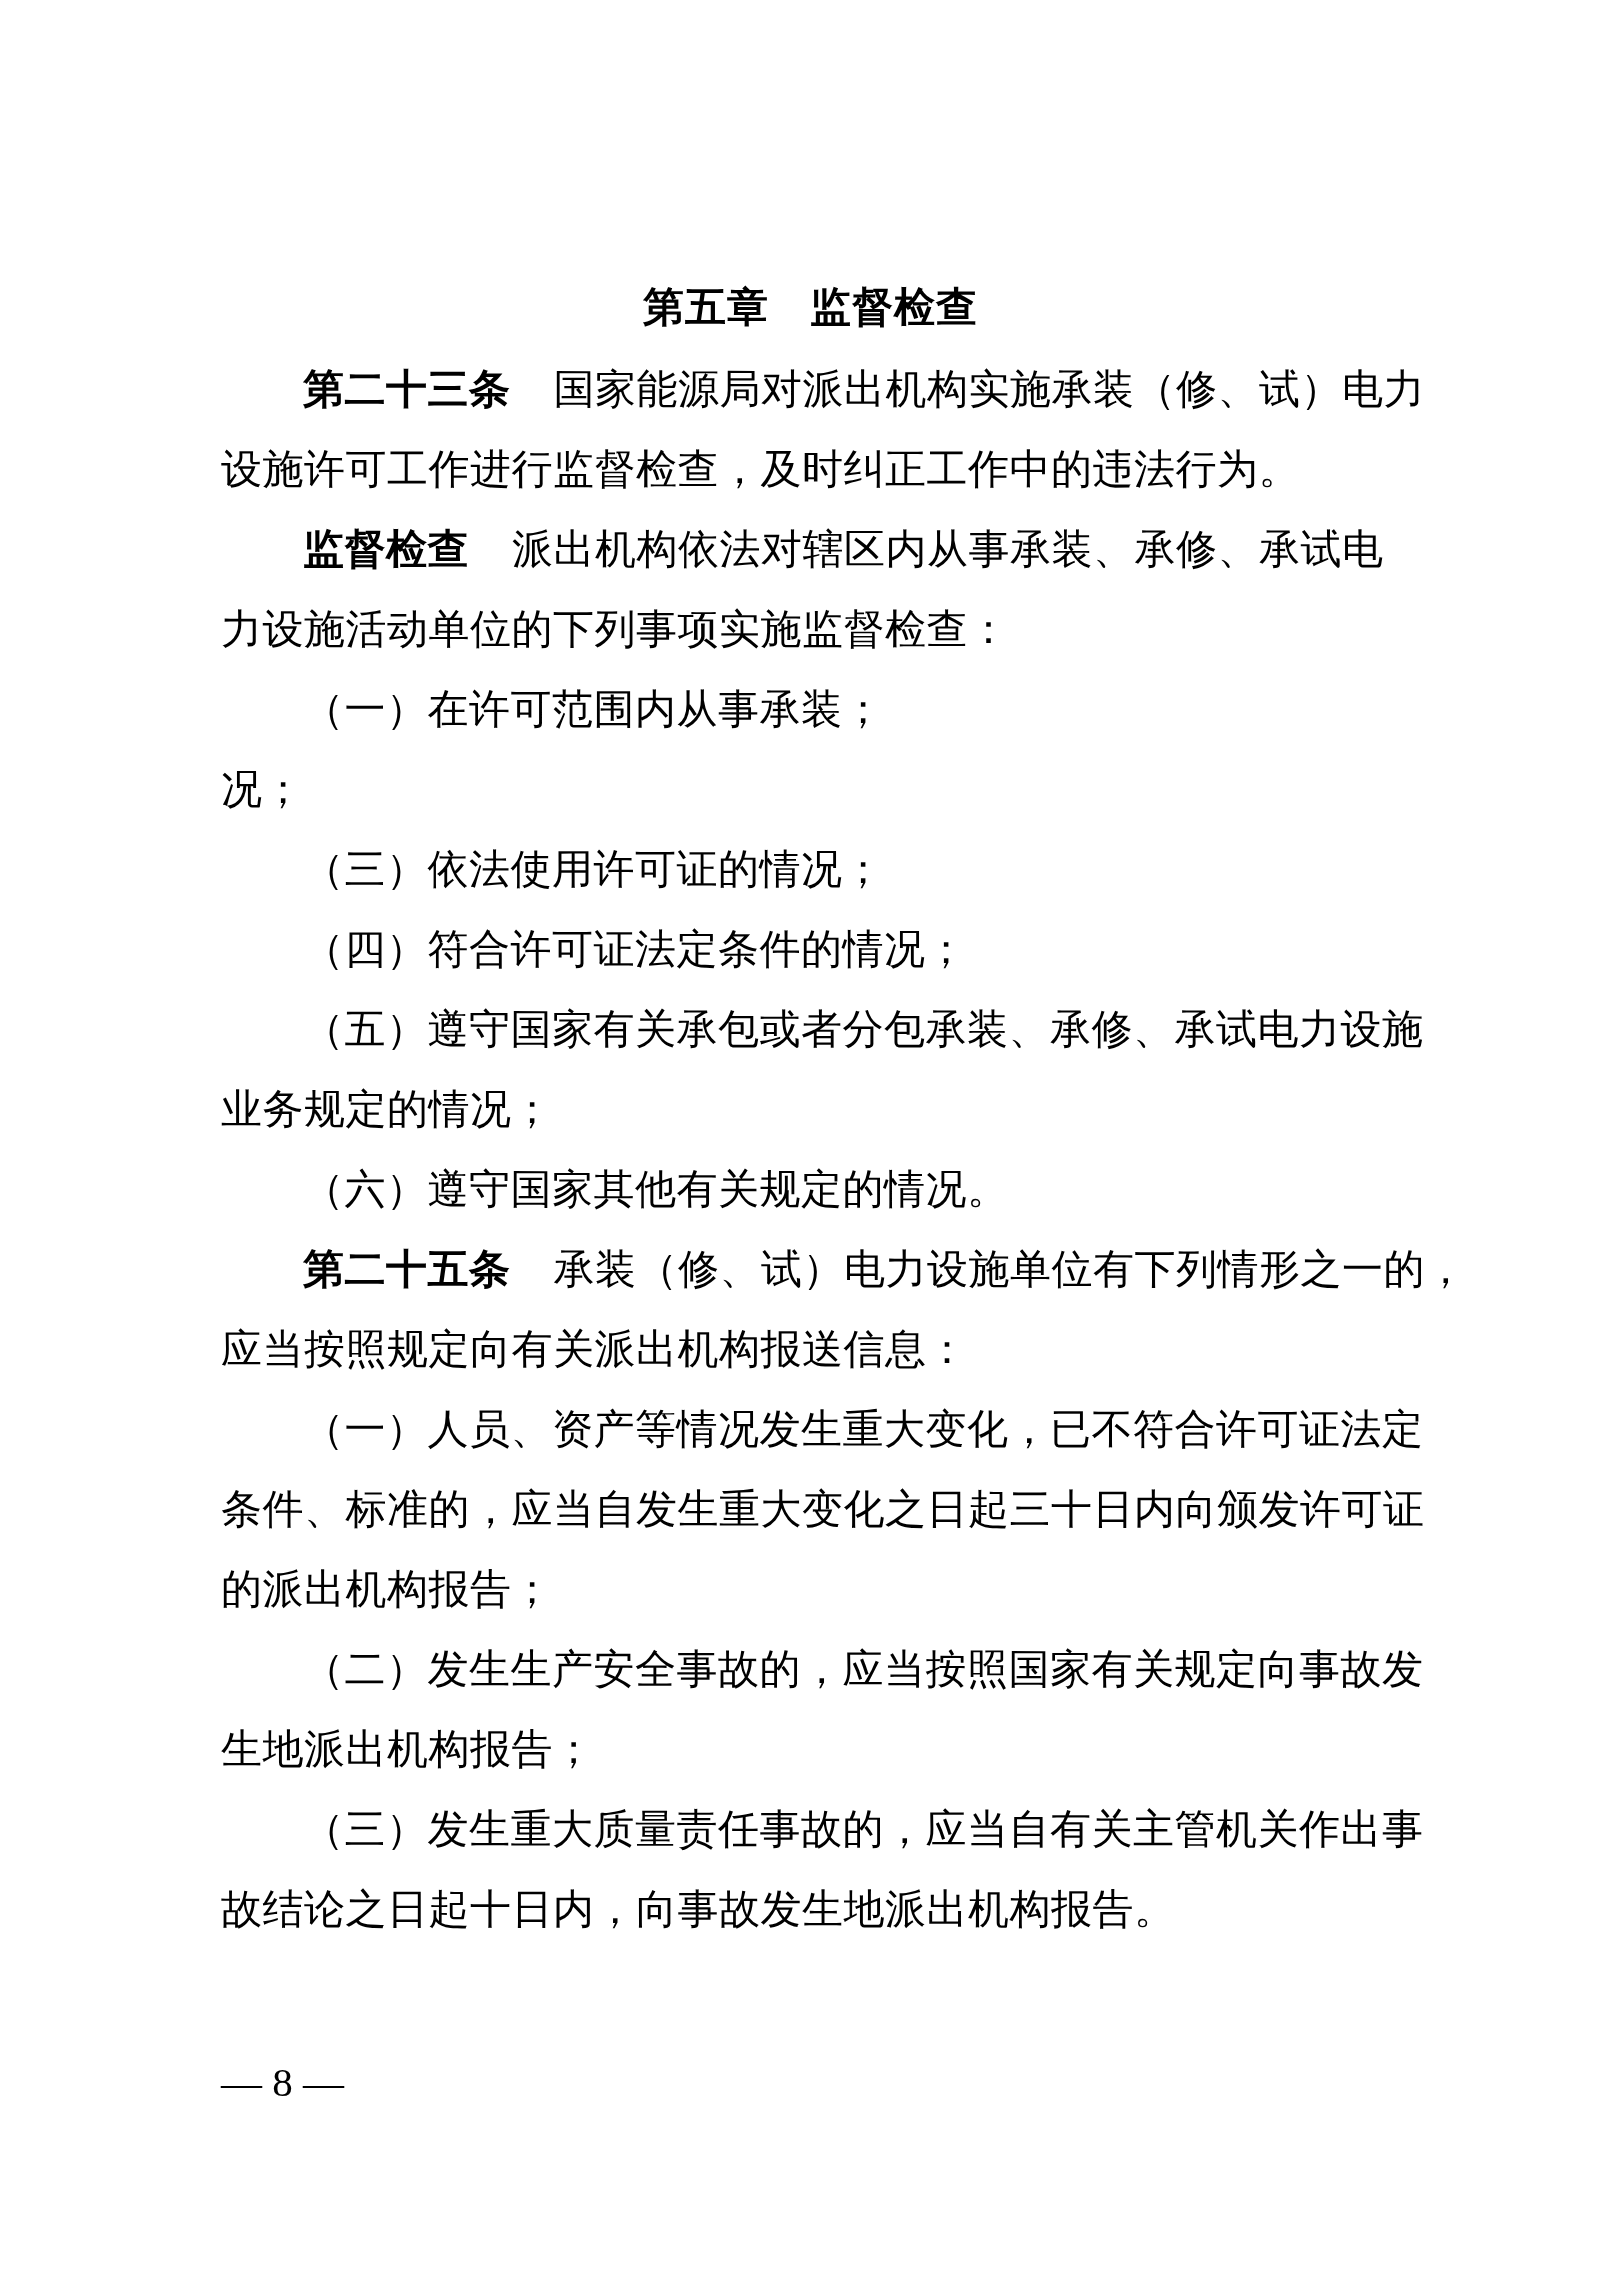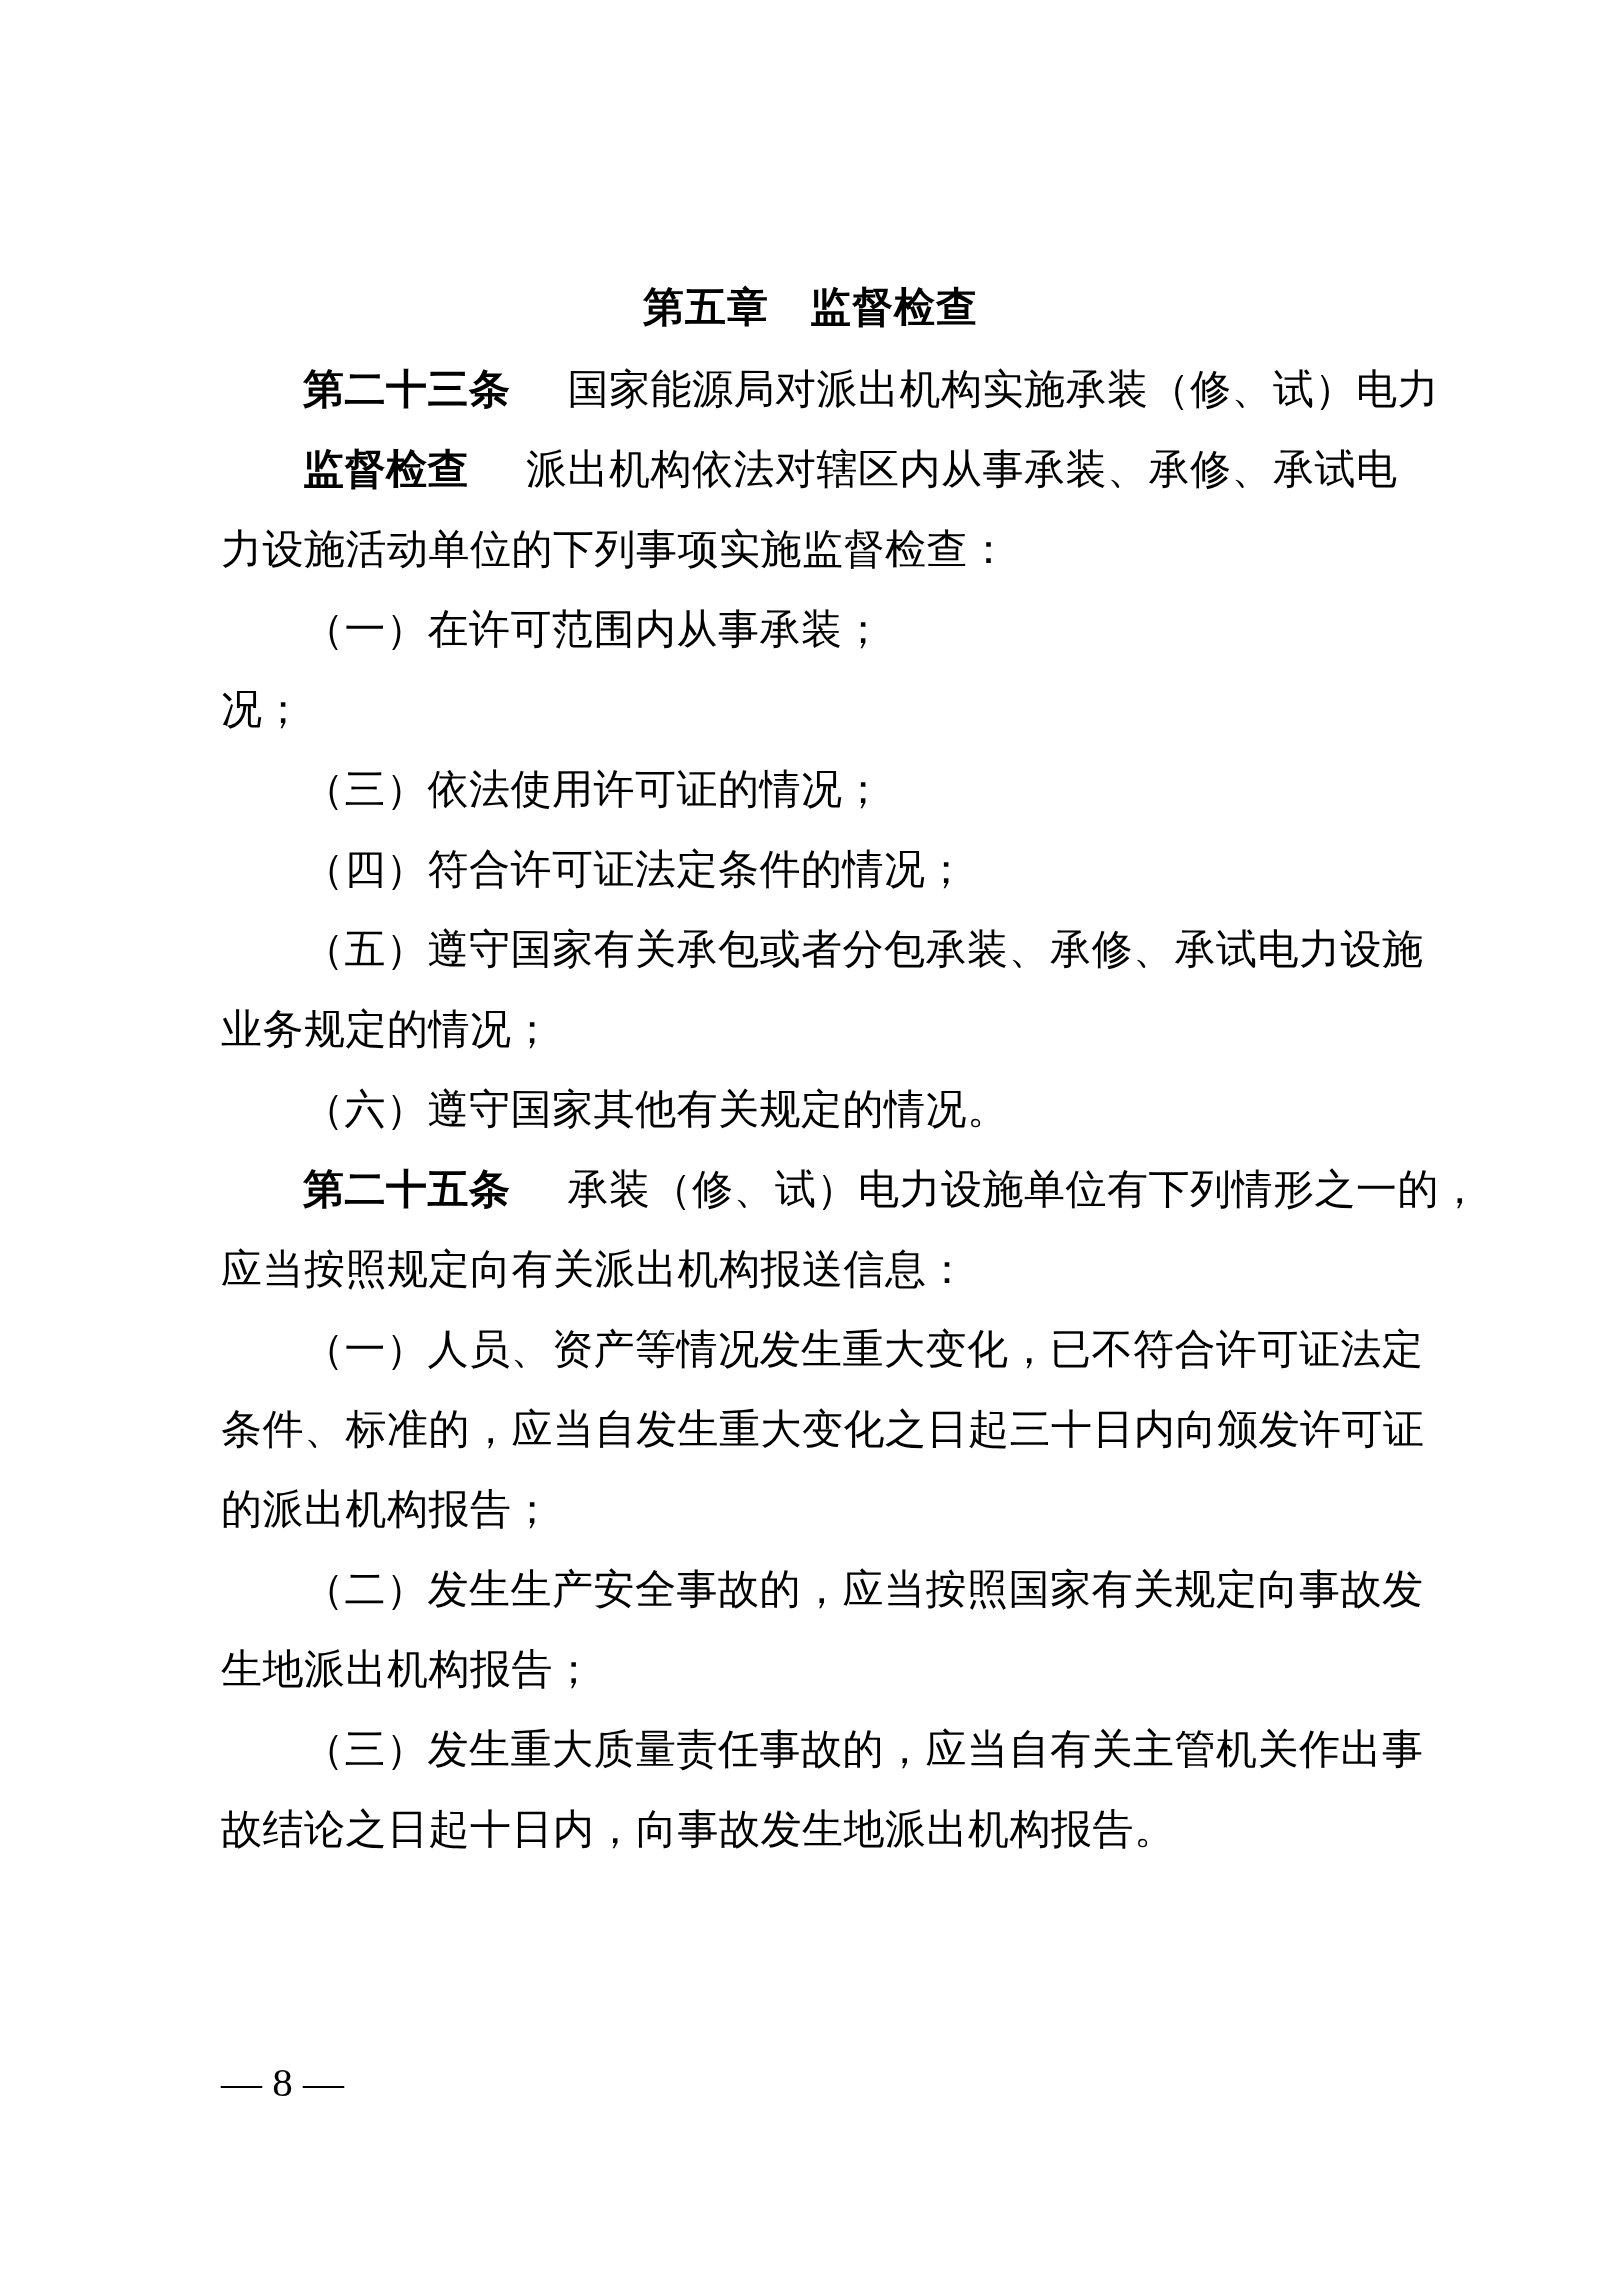--- a/index.html
+++ b/index.html
@@ -45,21 +45,21 @@
     font-size: 41px;
     white-space: nowrap;
     letter-spacing: 0.5px;
   }
   .line.indent {
     padding-left: 82px;
   }
   .art-num {
     font-family: "Liberation Sans", "DejaVu Sans", sans-serif;
     font-weight: bold;
-    margin-right: 57px;
+    margin-right: 43px;
   }
   .page-number {
     position: absolute;
     top: 2042px;
     left: 221px;
     height: 80px;
     line-height: 80px;
     font-family: "Liberation Serif", "DejaVu Serif", serif;
     font-size: 41px;
     white-space: nowrap;
@@ -69,20 +69,21 @@
 <body>
 
 <div class="page">
 
   <div class="chapter-heading">
     <span class="chapter-num">第五章</span><span>监督检查</span>
   </div>
 
   <div class="body-text">
     <div class="line indent"><span class="art-num">第二十三条</span><span>国家能源局对派出机构实施承装（修、试）电力</span></div>
+    <div class="line"><span>设施许可工作进行监督检查，及时纠正工作中的违法行为。</span></div>
     <div class="line indent"><span class="art-num">监督检查</span><span>派出机构依法对辖区内从事承装、承修、承试电</span></div>
     <div class="line"><span>力设施活动单位的下列事项实施监督检查：</span></div>
     <div class="line indent"><span>（一）在许可范围内从事承装；</span></div>
     <div class="line"><span>况；</span></div>
     <div class="line indent"><span>（三）依法使用许可证的情况；</span></div>
     <div class="line indent"><span>（四）符合许可证法定条件的情况；</span></div>
     <div class="line indent"><span>（五）遵守国家有关承包或者分包承装、承修、承试电力设施</span></div>
     <div class="line"><span>业务规定的情况；</span></div>
     <div class="line indent"><span>（六）遵守国家其他有关规定的情况。</span></div>
     <div class="line indent"><span class="art-num">第二十五条</span><span>承装（修、试）电力设施单位有下列情形之一的，</span></div>

